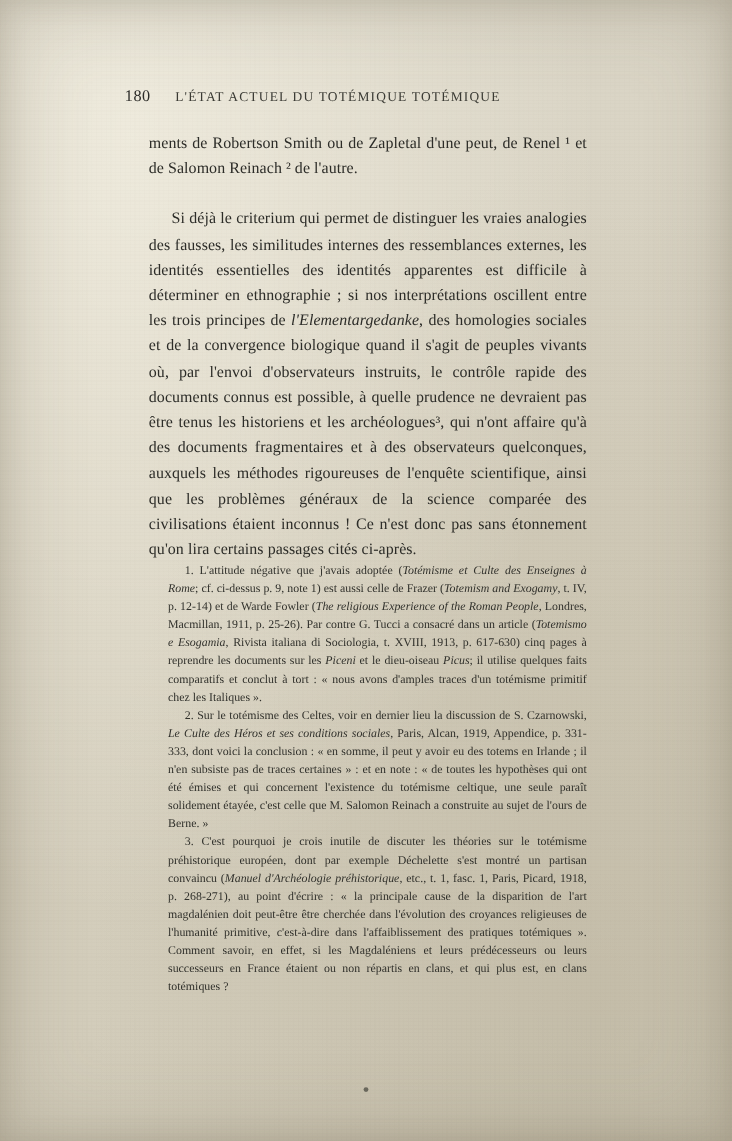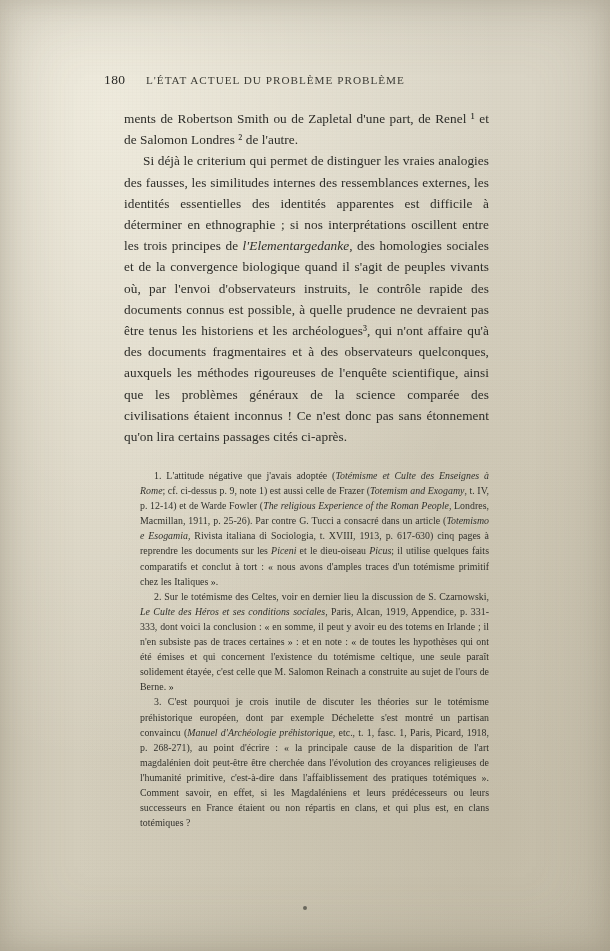--- a/index.html
+++ b/index.html
@@ -74,20 +74,21 @@
     margin: 0;
     font-size: 13.3px;
     line-height: 21.2px;
     text-align: justify;
     text-justify: inter-word;
     color: #2c2c28;
     letter-spacing: 0.05px;
   }
   .body-col p.indent {
     text-indent: 19px;
+    margin-top: 21px;
   }
   .notes {
     position: absolute;
     left: 124px;
     top: 468px;
     width: 365px;
   }
   .notes p {
     margin: 0 0 0 0;
     font-size: 9.9px;
@@ -116,25 +117,25 @@
   }
 </style>
 </head>
 <body>
 
 <div class="page">
   <div class="content">
 
     <div class="header">
       <div class="folio">180</div>
-      <div class="running-head">L'ÉTAT ACTUEL DU PROBLÈME PROBLÈME</div>
+      <div class="running-head">L'ÉTAT ACTUEL DU TOTÉMIQUE TOTÉMIQUE</div>
     </div>
 
     <div class="body-col">
-      <p>ments de Robertson Smith ou de Zapletal d'une part, de Renel ¹ et de Salomon Londres ² de l'autre.</p>
+      <p>ments de Robertson Smith ou de Zapletal d'une peut, de Renel ¹ et de Salomon Reinach ² de l'autre.</p>
       <p class="indent"><span>Si déjà le criterium qui permet de distinguer les vraies analogies des fausses, les similitudes internes des ressemblances externes, les identités essentielles des identités apparentes est difficile à déterminer en ethnographie ; si nos interprétations oscillent entre les trois principes de </span><i>l'Elementargedanke</i><span>, des homologies sociales et de la convergence biologique quand il s'agit de peuples vivants où, par l'envoi d'observateurs instruits, le contrôle rapide des documents connus est possible, à quelle prudence ne devraient pas être tenus les historiens et les archéologues³, qui n'ont affaire qu'à des documents fragmentaires et à des observateurs quelconques, auxquels les méthodes rigoureuses de l'enquête scientifique, ainsi que les problèmes généraux de la science comparée des civilisations étaient inconnus ! Ce n'est donc pas sans étonnement qu'on lira certains passages cités ci-après.</span></p>
     </div>
 
     <div class="notes">
       <p class="note"><span>1. L'attitude négative que j'avais adoptée (</span><i>Totémisme et Culte des Enseignes à Rome</i><span>; cf. ci-dessus p. 9, note 1) est aussi celle de Frazer (</span><i>Totemism and Exogamy</i><span>, t. IV, p. 12-14) et de Warde Fowler (</span><i>The religious Experience of the Roman People</i><span>, Londres, Macmillan, 1911, p. 25-26). Par contre G. Tucci a consacré dans un article (</span><i>Totemismo e Esogamia</i><span>, Rivista italiana di Sociologia, t. XVIII, 1913, p. 617-630) cinq pages à reprendre les documents sur les </span><i>Piceni</i><span> et le dieu-oiseau </span><i>Picus</i><span>; il utilise quelques faits comparatifs et conclut à tort : « nous avons d'amples traces d'un totémisme primitif chez les Italiques ».</span></p>
       <p class="note"><span>2. Sur le totémisme des Celtes, voir en dernier lieu la discussion de S. Czarnowski, </span><i>Le Culte des Héros et ses conditions sociales</i><span>, Paris, Alcan, 1919, Appendice, p. 331-333, dont voici la conclusion : « en somme, il peut y avoir eu des totems en Irlande ; il n'en subsiste pas de traces certaines » : et en note : « de toutes les hypothèses qui ont été émises et qui concernent l'existence du totémisme celtique, une seule paraît solidement étayée, c'est celle que M. Salomon Reinach a construite au sujet de l'ours de Berne. »</span></p>
       <p class="note"><span>3. C'est pourquoi je crois inutile de discuter les théories sur le totémisme préhistorique européen, dont par exemple Déchelette s'est montré un partisan convaincu (</span><i>Manuel d'Archéologie préhistorique</i><span>, etc., t. 1, fasc. 1, Paris, Picard, 1918, p. 268-271), au point d'écrire : « la principale cause de la disparition de l'art magdalénien doit peut-être être cherchée dans l'évolution des croyances religieuses de l'humanité primitive, c'est-à-dire dans l'affaiblissement des pratiques totémiques ». Comment savoir, en effet, si les Magdaléniens et leurs prédécesseurs ou leurs successeurs en France étaient ou non répartis en clans, et qui plus est, en clans totémiques ?</span></p>
     </div>
 
     <div class="footdot"></div>

